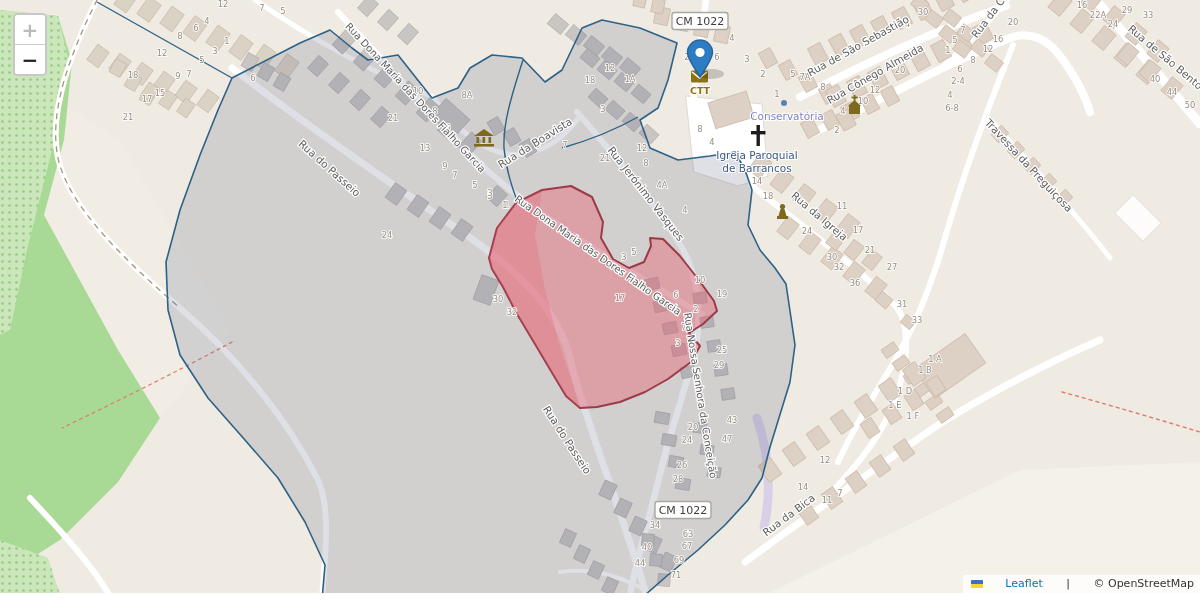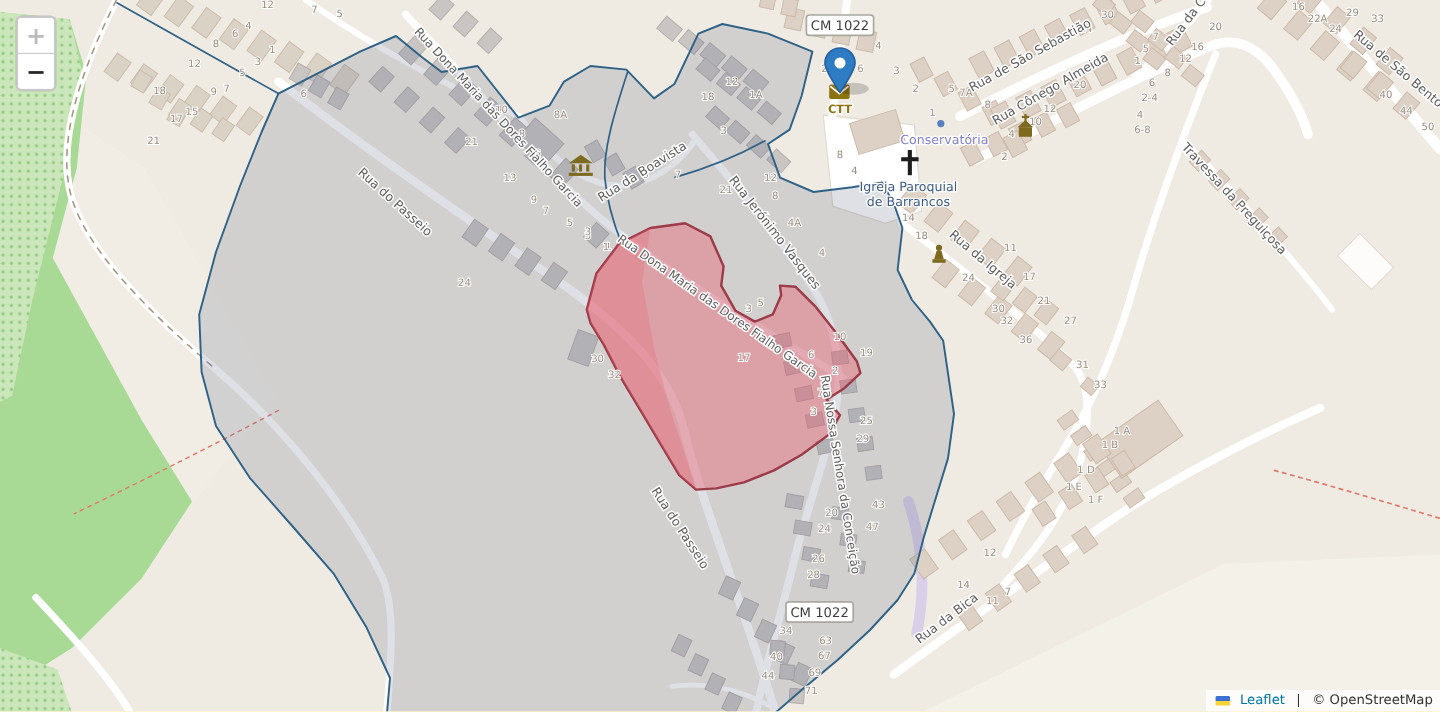--- a/index.html
+++ b/index.html
@@ -16,21 +16,21 @@
   
   .zoom-ctl{position:absolute;left:13px;top:13px;width:30px;border:2px solid rgba(0,0,0,0.22);
             border-radius:5px;background:#fff;overflow:hidden;z-index:10;}
   .zoom-btn{width:30px;height:29px;display:flex;align-items:center;justify-content:center;
             font-size:20px;font-weight:bold;background:#fff;cursor:pointer;user-select:none;}
   .zoom-btn.in{color:#bbbbbb;border-bottom:1px solid #ccc;}
   .zoom-btn.out{color:#262626;}
   
   .attrib{position:absolute;right:0;bottom:0;background:rgba(255,255,255,0.78);
           padding:2px 6px 3px 8px;font-size:11px;color:#333;z-index:10;display:flex;
-          align-items:center;gap:6px;white-space:pre;}
+          align-items:center;gap:20px;white-space:pre;}
   .attrib a{color:#0078a8;text-decoration:none;}
   .ua-flag{display:inline-block;width:12px;height:8px;background:linear-gradient(#3d6fd0 50%,#f5d437 50%);
            border-radius:1px;margin-right:2px;}
 </style>
 </head>
 <body>
 
 <div id="app">
 
   <svg id="map-svg" width="1200" height="600" viewBox="0 0 1200 600">

